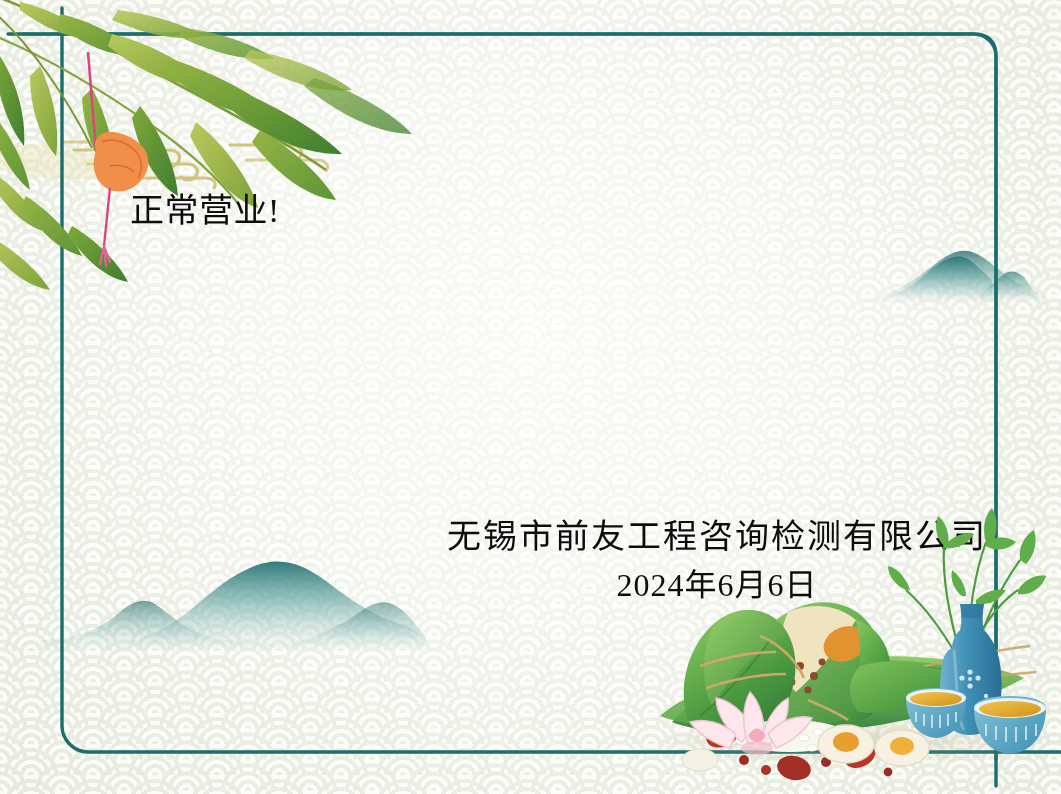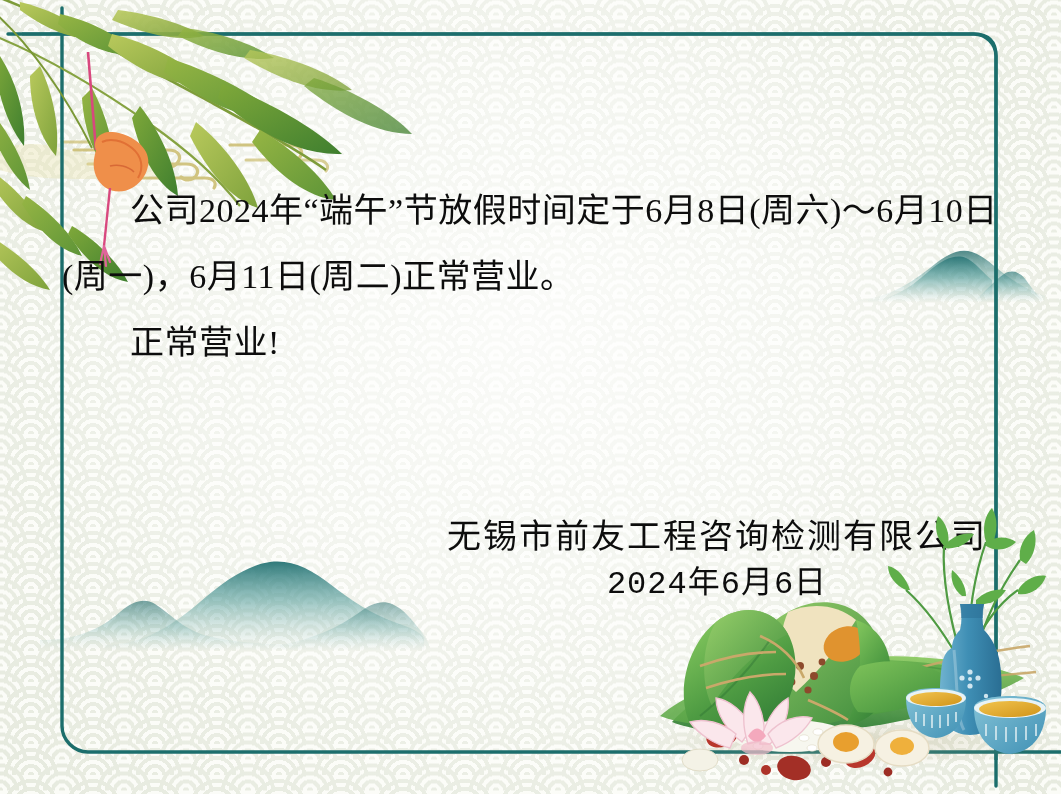--- a/index.html
+++ b/index.html
@@ -95,21 +95,20 @@
     line-height: 46px;
     letter-spacing: 2px;
     white-space: nowrap;
   }
   .sig-date {
     font-size: 32px;
     line-height: 46px;
     letter-spacing: 1px;
     white-space: nowrap;
     margin-top: 2px;
-    font-family: Liberation Mono, monospace;
   }
 </style>
 </head>
 <body>
 
 <div class="poster">
 
   <div class="wave-bg"></div>
   <div class="wave-veil"></div>
 
@@ -221,21 +220,20 @@
         <path d="M102 142 C110 138 122 140 132 148 C142 156 144 168 138 178" fill="none" stroke="#d95f2a" stroke-width="2" opacity="0.65"></path>
         <path d="M110 166 C118 164 128 166 134 172" fill="none" stroke="#c8502a" stroke-width="1.6" opacity="0.6"></path>
         <path d="M110 188 L104 246" stroke="#d8487e" stroke-width="2.4" fill="none"></path>
         <path d="M104 246 L100 264 M104 246 L106 266 M104 246 L110 262" stroke="#e1649a" stroke-width="2.2" fill="none" stroke-linecap="round"></path>
       </g>
     </svg>
   </div>
 
   <div class="content">
     <div class="body-text">
-      <p class="para">公司2024年“端午”节放假时间定于6月8日(周六)～6月10日(周一)，6月11日(周二)正常营业。</p>
       <p class="para second">正常营业!</p>
     </div>
 
     <div class="signature">
       <div class="sig-company">无锡市前友工程咨询检测有限公司</div>
       <div class="sig-date">2024年6月6日</div>
     </div>
   </div>
 
   <div class="scenery">

